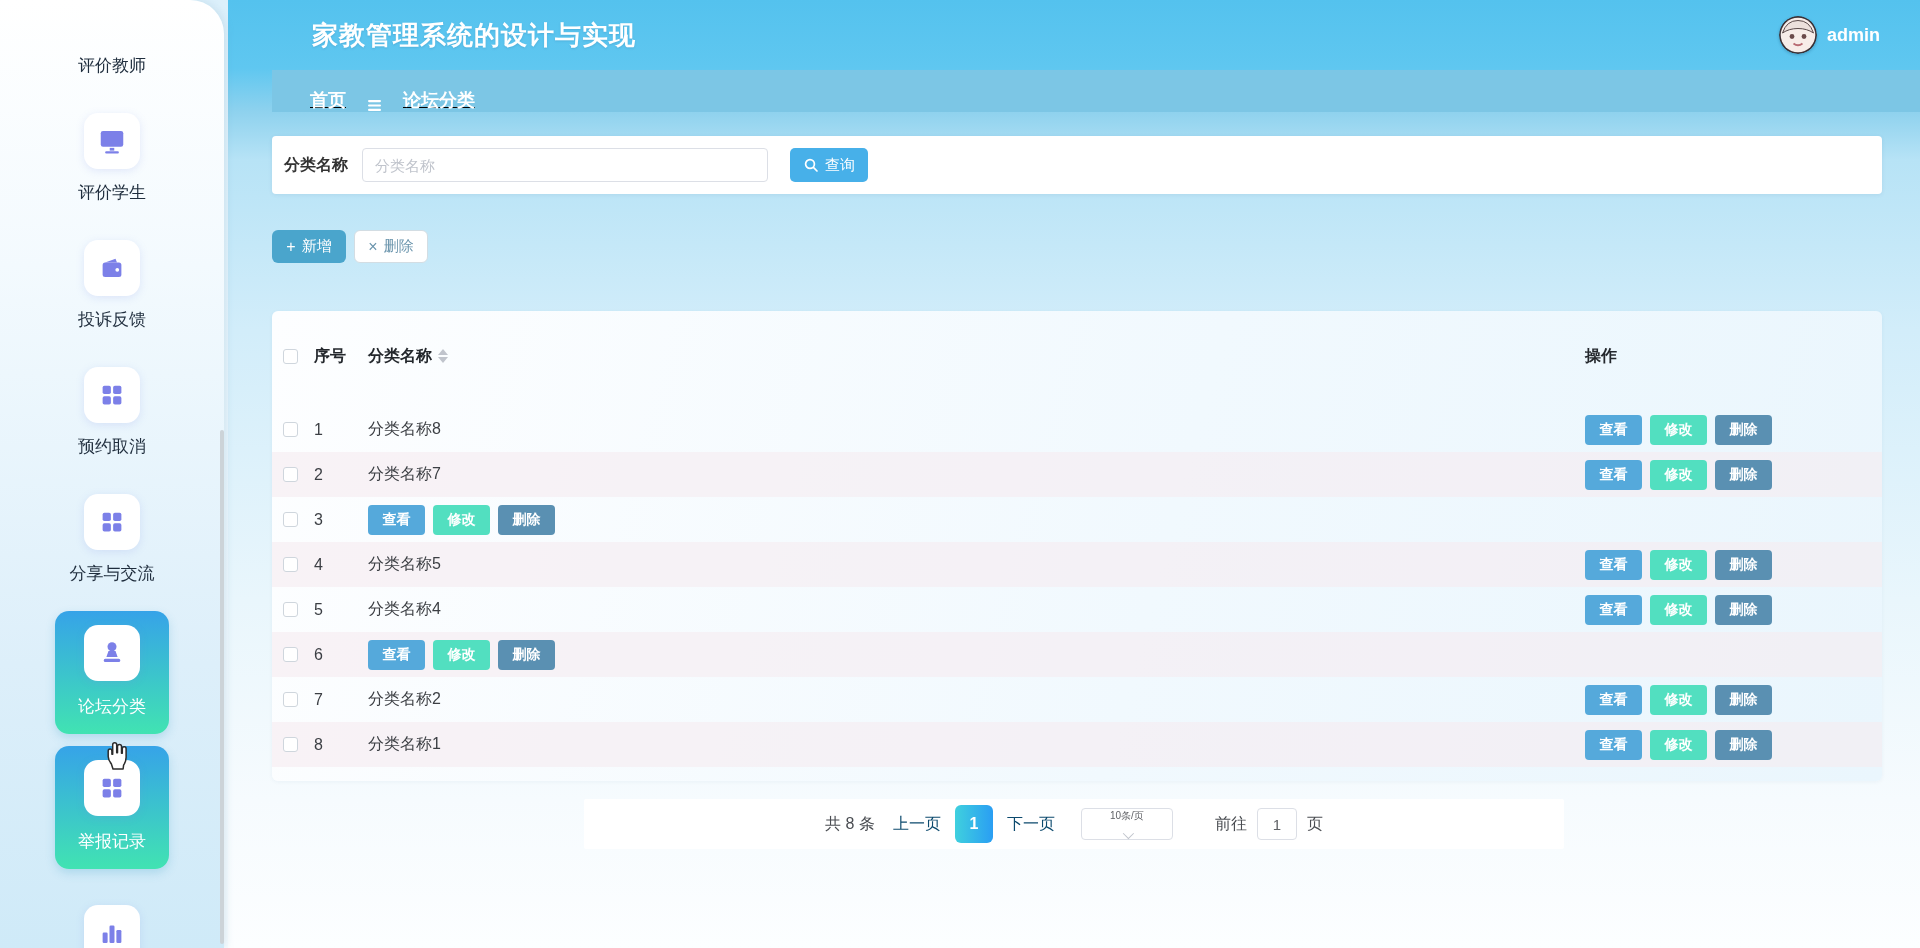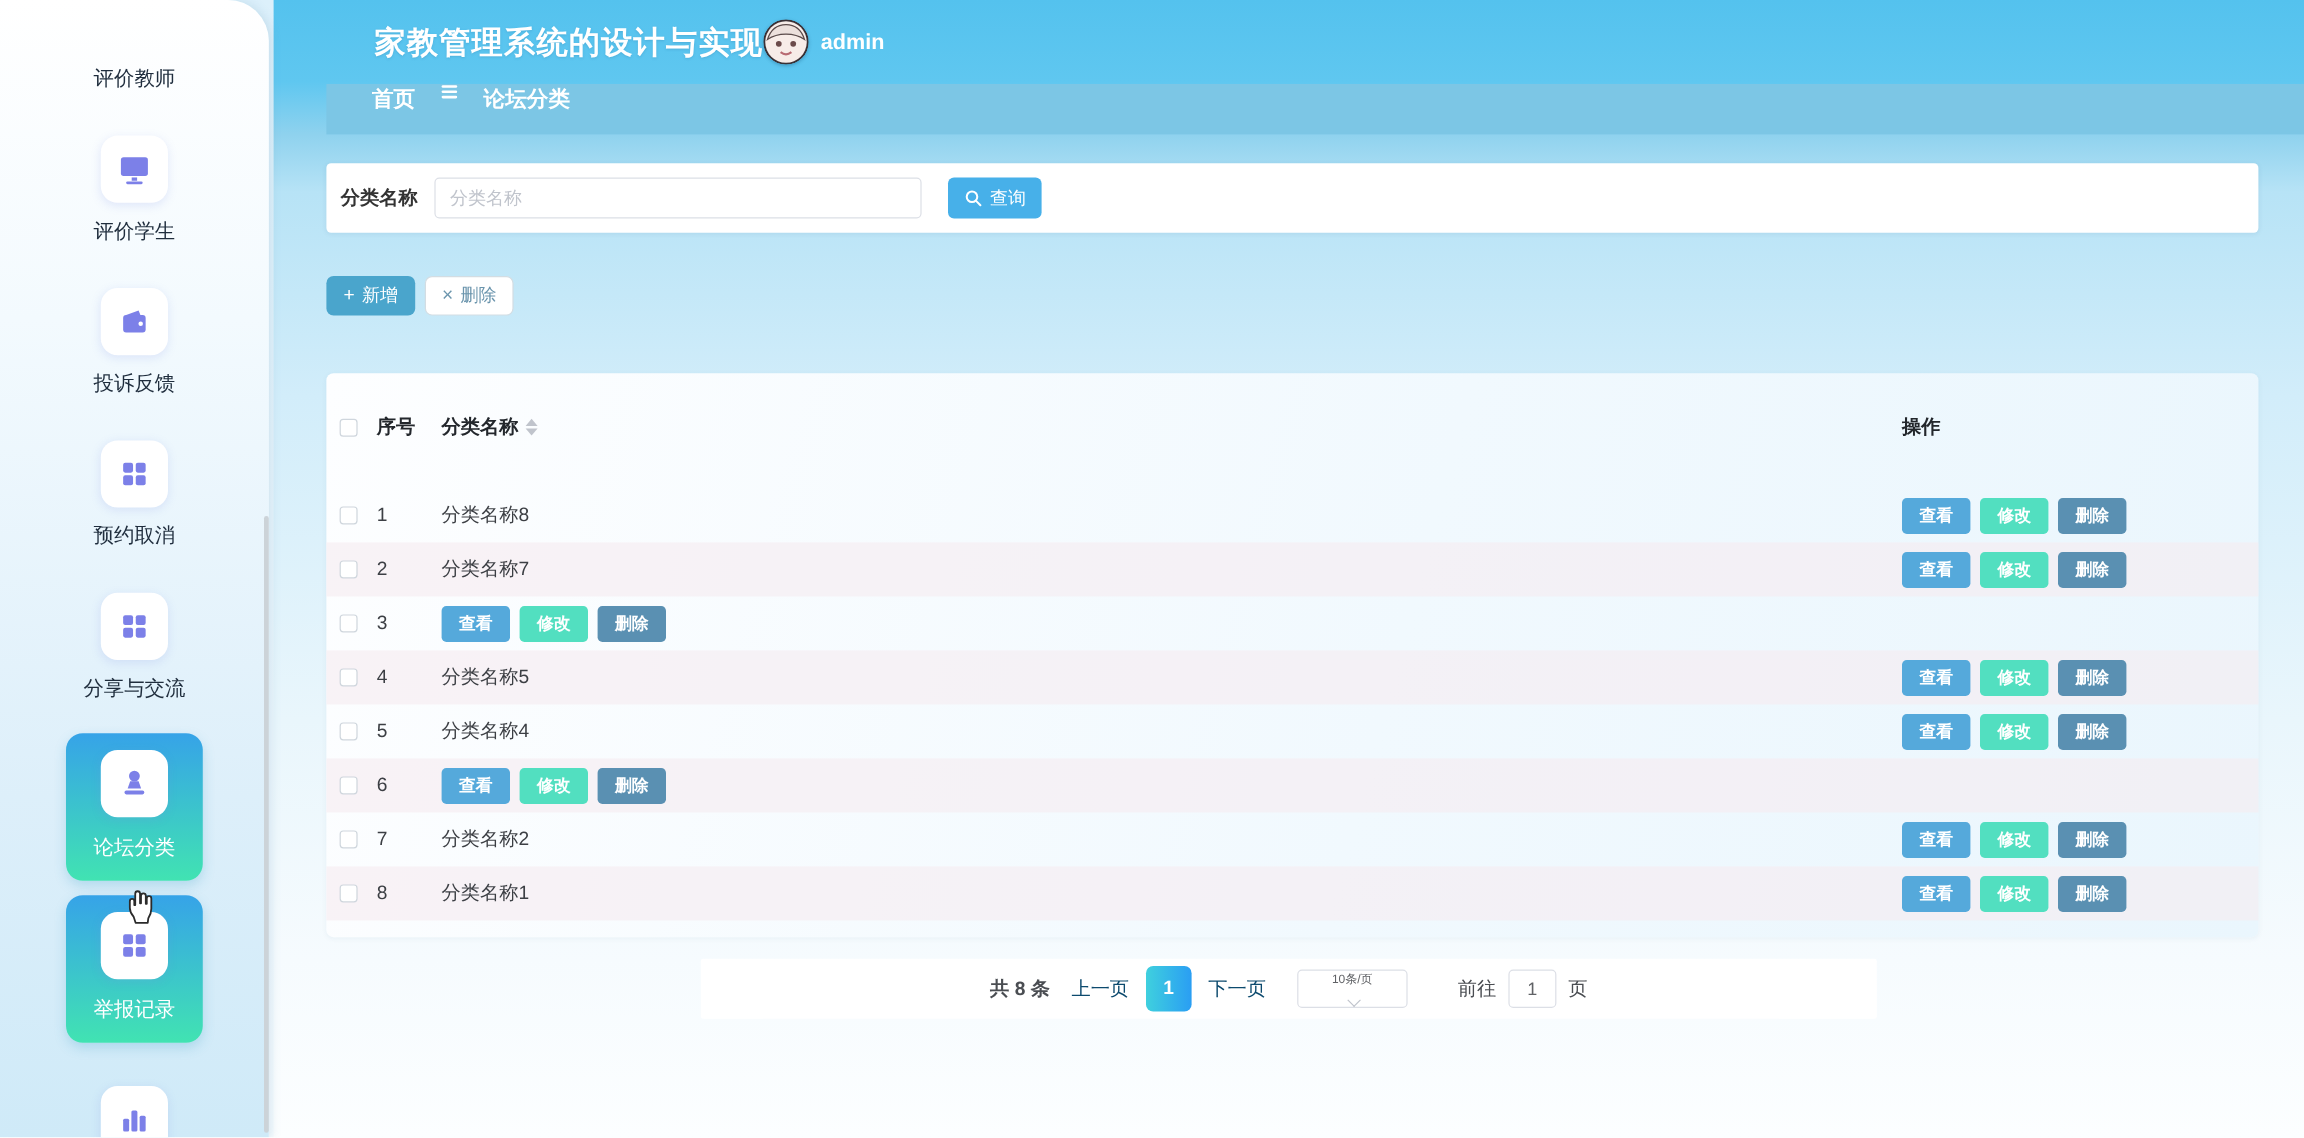--- a/index.html
+++ b/index.html
@@ -6,31 +6,31 @@
   html,body { width:1920px; height:948px; overflow:hidden; }
   body { font-family:"Liberation Sans","DejaVu Sans",sans-serif; }
 
   .page { position:relative; width:1920px; height:948px;
           background:linear-gradient(180deg,#dcf0fb 0%,#e9f6fd 45%,#f7fcff 100%); overflow:hidden; }
 
   
   .content { position:absolute; left:228px; top:0; right:0; bottom:0;
              background:linear-gradient(180deg,#54c2ee 0px,#5fc7f0 68px,#8fd2ee 112px,#b7e3f6 160px,
                         #d2edfa 330px,#e9f6fc 600px,#f6fbfe 800px,#fcfeff 948px); }
-  .top-header { height:70px; display:flex; align-items:center; justify-content:flex-start;
+  .top-header { height:70px; display:flex; align-items:center; justify-content:space-between;
                 padding:0 40px 0 84px; }
   .app-title { color:#fff; font-size:26px; font-weight:bold; letter-spacing:1px;
                text-shadow:0 1px 2px rgba(40,110,160,.25); }
   .user-box { display:flex; align-items:center; gap:10px; }
   .avatar { width:38px; height:38px; border-radius:50%; overflow:hidden; flex:0 0 auto;
             box-shadow:0 1px 3px rgba(0,60,100,.3); cursor:pointer; }
   .user-name { color:#fff; font-size:18px; font-weight:bold; }
 
-  .crumb-strip { margin-left:44px; height:42px; background:#7cc6e5; display:flex; align-items:flex-start;
-                 padding-left:38px; gap:21px; }
+  .crumb-strip { margin-left:44px; height:42px; background:#7cc6e5; display:flex; align-items:flex-end;
+                 padding-left:38px; gap:21px;text-decoration:underline; }
   .crumb { color:#fff; font-size:18px; font-weight:bold; }
   .crumb.home { cursor:pointer; }
   .crumb-icon { display:flex; align-items:center; }
 
   
   .search-card { margin:24px 38px 0 44px; height:58px; background:#fff; border-radius:4px;
                  box-shadow:0 1px 4px rgba(0,70,120,.08); display:flex; align-items:center;
                  padding-left:12px; }
   .search-label { font-size:16px; font-weight:bold; color:#333; margin-right:14px; }
   .search-input { width:406px; height:34px; border:1px solid #dcdfe6; border-radius:4px;
@@ -73,21 +73,21 @@
             border-top:6px solid #c0c4cc; }
   .btn-act { width:57px; height:30px; border:none; border-radius:4px; color:#fff; font-size:14px;
              font-weight:bold; cursor:pointer; }
   .btn-view { background:var(--view-btn,#55a9db); }
   .btn-edit { background:var(--edit-btn,#52dfc0); }
   .btn-delete { background:var(--delete-btn,#5a90b2); }
 
   
   .pagination { margin:18px auto 0; width:980px; height:50px; background:#fff; border-radius:2px;
                 display:flex; align-items:center; justify-content:center; font-size:16px; color:#606266; }
-  .pg-total { font-weight:bold; color:#4a4d52; margin-right:18px; }
+  .pg-total { font-weight:normal; color:#4a4d52; margin-right:18px; }
   .pg-prev,.pg-next { color:#0c4a6e; cursor:default; }
   .pg-prev { margin-right:14px; }
   .pg-next { margin-left:14px; }
   .pg-page { width:38px; height:38px; border-radius:6px; color:#fff; font-weight:bold;
              display:flex; align-items:center; justify-content:center; cursor:pointer;
              background:linear-gradient(90deg,var(--page-active-start,#3fd0de),var(--page-active-end,#2a9ef3)); }
   .pg-size { margin-left:26px; width:92px; height:32px; border:1px solid #dcdfe6; border-radius:4px;
              display:flex; align-items:center; justify-content:center; gap:8px; color:#606266;
              cursor:pointer; background:#fff; font-size:10px;flex-direction:column; }
   .chev { width:8px; height:8px; border-right:1.6px solid #c0c4cc; border-bottom:1.6px solid #c0c4cc;

